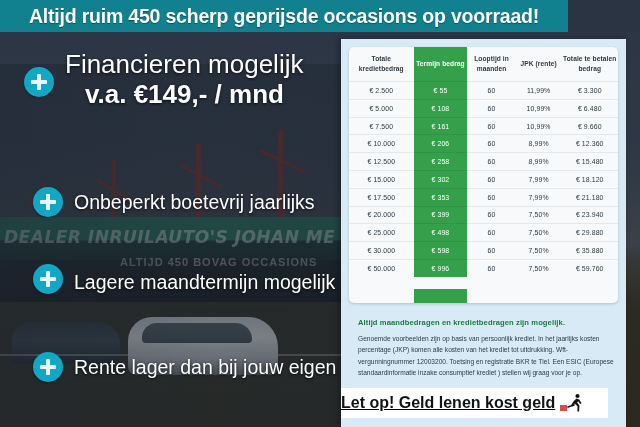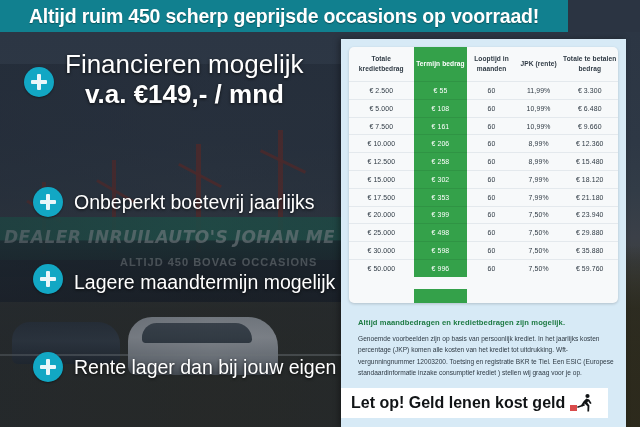--- a/index.html
+++ b/index.html
@@ -135,22 +135,23 @@
   .note-title{
     position:absolute;left:358px;top:318px;width:262px;
     font-size:7.6px;font-weight:bold;color:#1e7a43;letter-spacing:.1px;
   }
   .note-body{
     position:absolute;left:358px;top:333px;width:258px;
     font-size:6.6px;color:#2f3a44;line-height:1.72;text-align:left;
   }
   .footer{
     position:absolute;left:341px;top:388px;width:267px;height:30px;
-    background:#ffffff;display:flex;align-items:center;padding-left:10px;
+    background:#ffffff;display:flex;align-items:center;
     box-sizing:border-box;
+    text-decoration:underline;
   }
   .footer .f-text{font-size:16px;font-weight:bold;color:#111416;white-space:nowrap;}
   .afm{margin-left:5px;display:flex;align-items:flex-end;}
 </style>
 </head>
 <body>
 
 <div class="banner">
 
   <div class="topbar">

